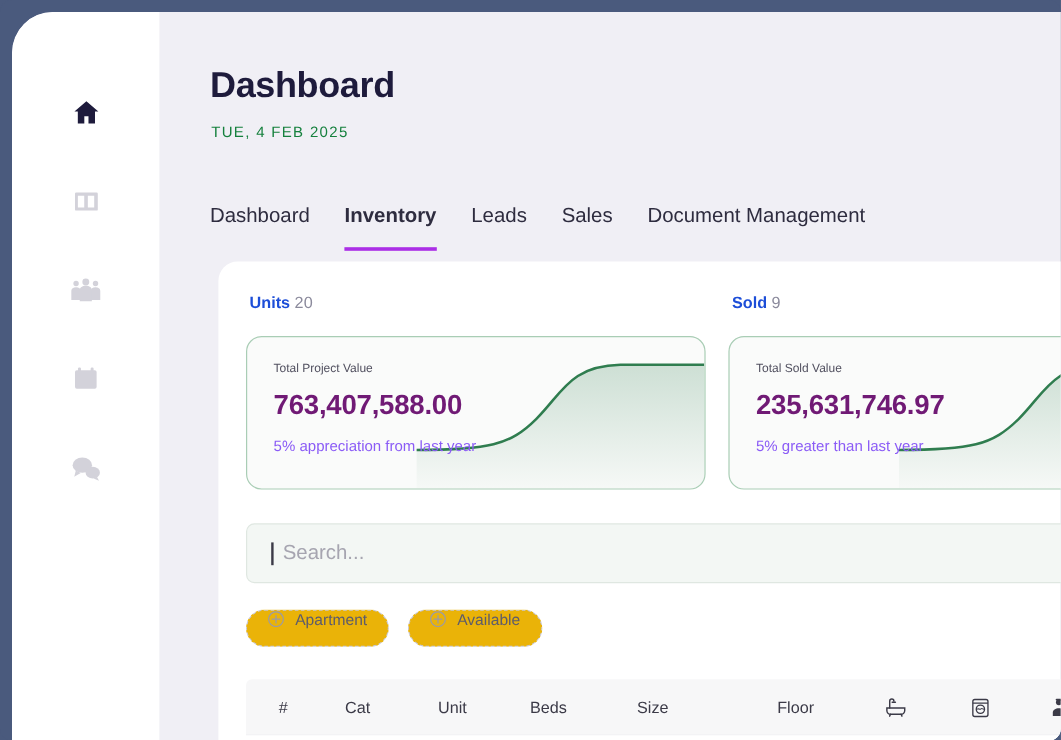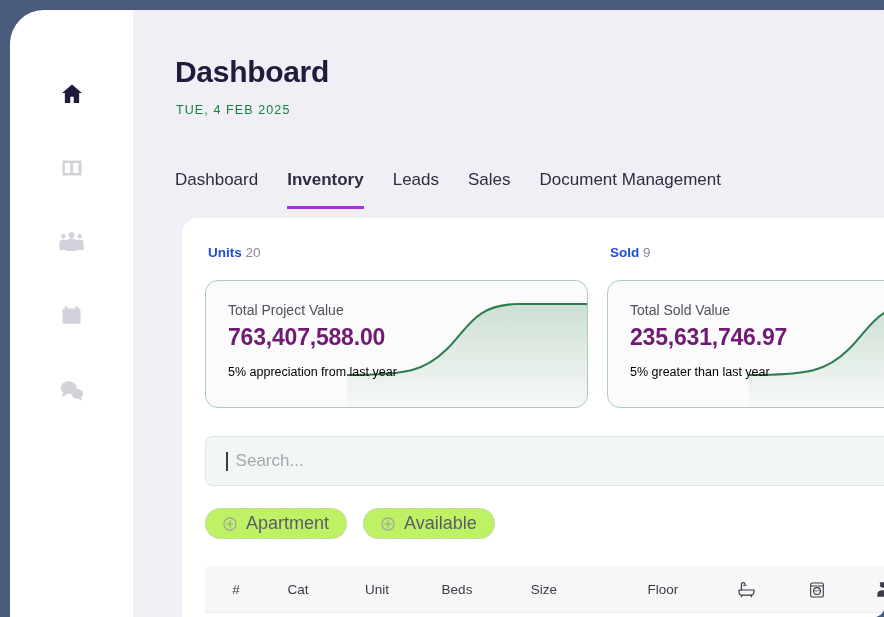--- a/index.html
+++ b/index.html
@@ -106,31 +106,31 @@
     height: 128px;
     background: #fafbfa;
     border: 1.3px solid #a9cdb5;
     border-radius: 13px;
     overflow: hidden;
   }
   #card-project { left: 23px; width: 383px; }
   #card-sold    { left: 425px; width: 383px; }
   .card-title {
     position: absolute; left: 22px; top: 21px;
-    font-size: 14px; color: #51505f;
+    font-size: 10px; color: #51505f;
   }
   .card-value {
     position: absolute; left: 22px; top: 43px;
     font-size: 23px; font-weight: bold;
     color: #701a75;
     letter-spacing: -0.2px;
   }
   .card-note {
     position: absolute; left: 22px; top: 84px;
-    font-size: 12.5px; color: #000000;
+    font-size: 12.5px; color: #8b5cf6;
   }
   .spark {
     position: absolute; right: 0; bottom: 0;
     width: 240px; height: 128px;
   }
   
   #search-box {
     position: absolute; left: 23px; top: 218px;
     width: 689px; height: 50px;
     background: #f3f7f4;
@@ -143,27 +143,27 @@
   #search-caret {
     width: 1.6px; height: 19px; background: #3b3a47; margin-right: 8px;
   }
   #search-placeholder { font-size: 17px; color: #a6a5b0; }
   
   #chips {
     position: absolute; left: 23px; top: 290px;
     display: flex; gap: 16px;
   }
   .chip {
-    display: flex; align-items: center; gap: 9px;
+    display: flex; gap: 9px;
     height: 31px; padding: 0 17px;
     border: 1.4px dashed #c9c8d2;
     border-radius: 16px;
-    font-size: 18px; color: #5d5c6b;
+    font-size: 13px; color: #5d5c6b;
     cursor: pointer;
-    background: #bef264;
+    background: #eab308;
     white-space: nowrap;
   }
   .chip svg { display: block; }
   
   #table-head {
     position: absolute; left: 23px; top: 348px;
     width: 689px; height: 47px;
     background: #f7f7f8;
     border-bottom: 1px solid #ececed;
     border-radius: 5px 5px 0 0;

